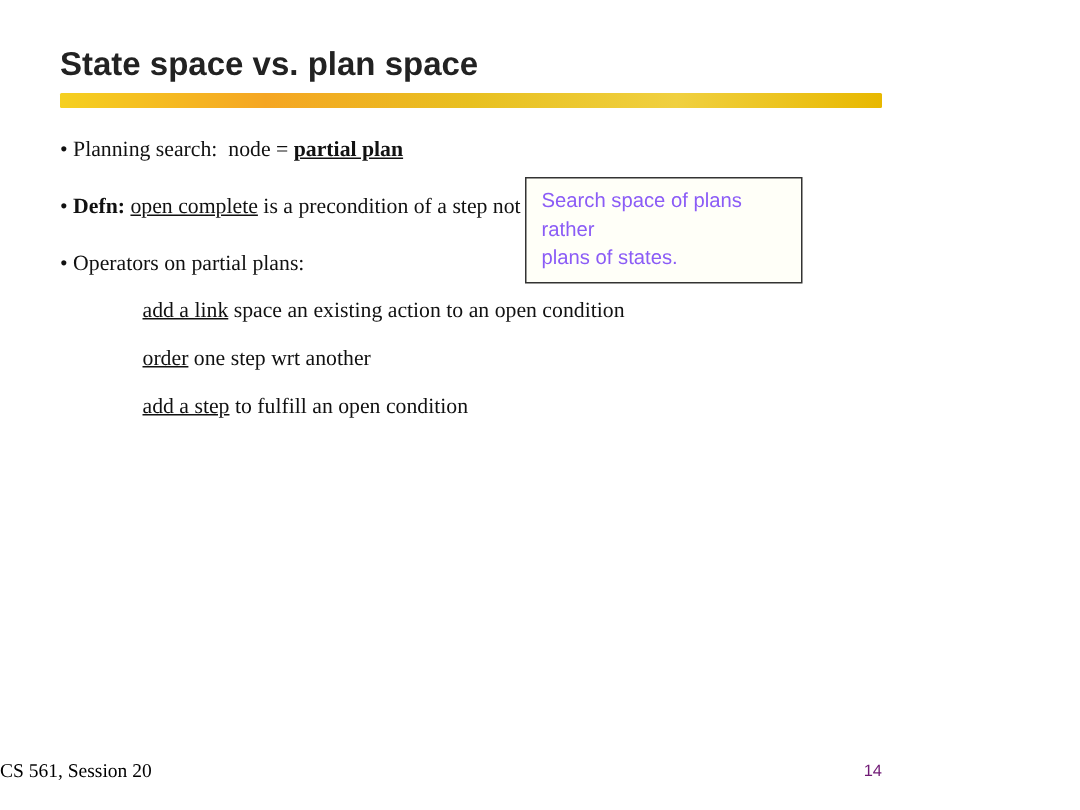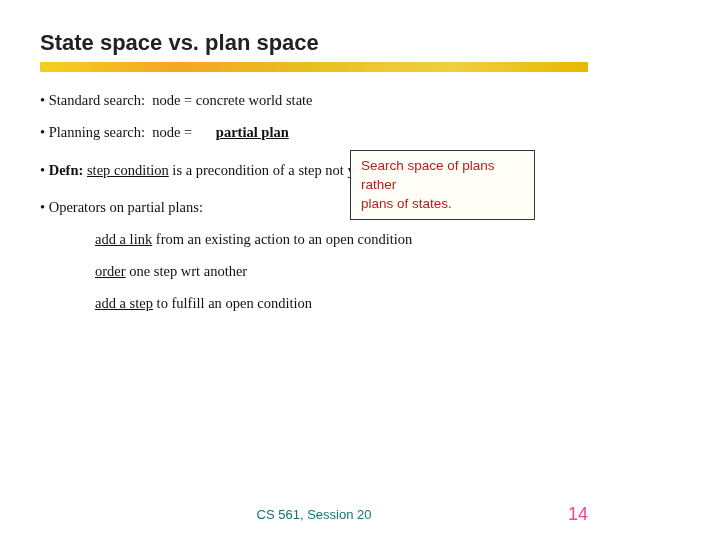--- a/index.html
+++ b/index.html
@@ -52,115 +52,110 @@
       font-weight: bold;
     }
 
     .underline {
       text-decoration: underline;
     }
 
     .bold-underline {
       font-weight: bold;
       text-decoration: underline;
-      margin-left: 20px;
     }
 
     .section-gap {
       margin-top: 16px;
     }
 
     .indent2 {
       margin-left: 55px;
     }
 
     .tooltip-box {
       position: absolute;
       top: 28px;
       left: 310px;
       background: #fffff8;
       border: 1.5px solid #333;
       padding: 6px 10px;
       font-size: 13.5px;
-      color: #b91c1c;
+      color: #8b5cf6;
       max-width: 185px;
       line-height: 1.4;
       font-family: Arial, Helvetica, sans-serif;
       z-index: 10;
     }
 
     .footer {
       position: absolute;
       bottom: 18px;
       left: 0;
       width: 100%;
       display: flex;
       justify-content: center;
       align-items: center;
     }
 
     .footer-text {
       font-size: 13px;
-      color: #0f766e;
-      font-family: Liberation Sans, sans-serif;
-      text-align: center;
+      color: #000000;
+      font-family: Liberation Serif, serif;
+      text-align: left;
       flex: 1;
     }
 
     .page-number {
       position: absolute;
       right: 40px;
-      font-size: 18px;
-      color: #ec4899;
+      font-size: 11px;
+      color: #701a75;
       font-family: Arial, Helvetica, sans-serif;
     }
   </style>
 </head>
 <body>
 
 <div class="slide">
 
   <div class="title">State space vs. plan space</div>
 
   <div class="yellow-bar"></div>
 
   <div class="content">
 
-    <div class="line">
-      <span>• </span>
-      <span>Standard search: &nbsp;node = concrete world state</span>
-    </div>
 
     <div class="line" style="position:relative;">
       <span>• </span>
       <span>Planning search: &nbsp;node = </span>
       <span class="bold-underline">partial plan</span>
 
       
       <div class="tooltip-box">
         <span>Search space of plans rather</span><br>
         <span>plans of states.</span>
       </div>
     </div>
 
     <div class="line section-gap">
       <span>• </span>
       <span class="bold-label">Defn: </span>
-      <span class="underline">step condition</span>
+      <span class="underline">open complete</span>
       <span> is a precondition of a step not yet fulfilled</span>
     </div>
 
     <div class="line section-gap">
       <span>• </span>
       <span>Operators on partial plans:</span>
     </div>
 
     <div class="line indent2">
       <span class="underline">add a link</span>
-      <span> from an existing action to an open condition</span>
+      <span> space an existing action to an open condition</span>
     </div>
 
     <div class="line indent2">
       <span class="underline">order</span>
       <span> one step wrt another</span>
     </div>
 
     <div class="line indent2">
       <span class="underline">add a step</span>
       <span> to fulfill an open condition</span>

